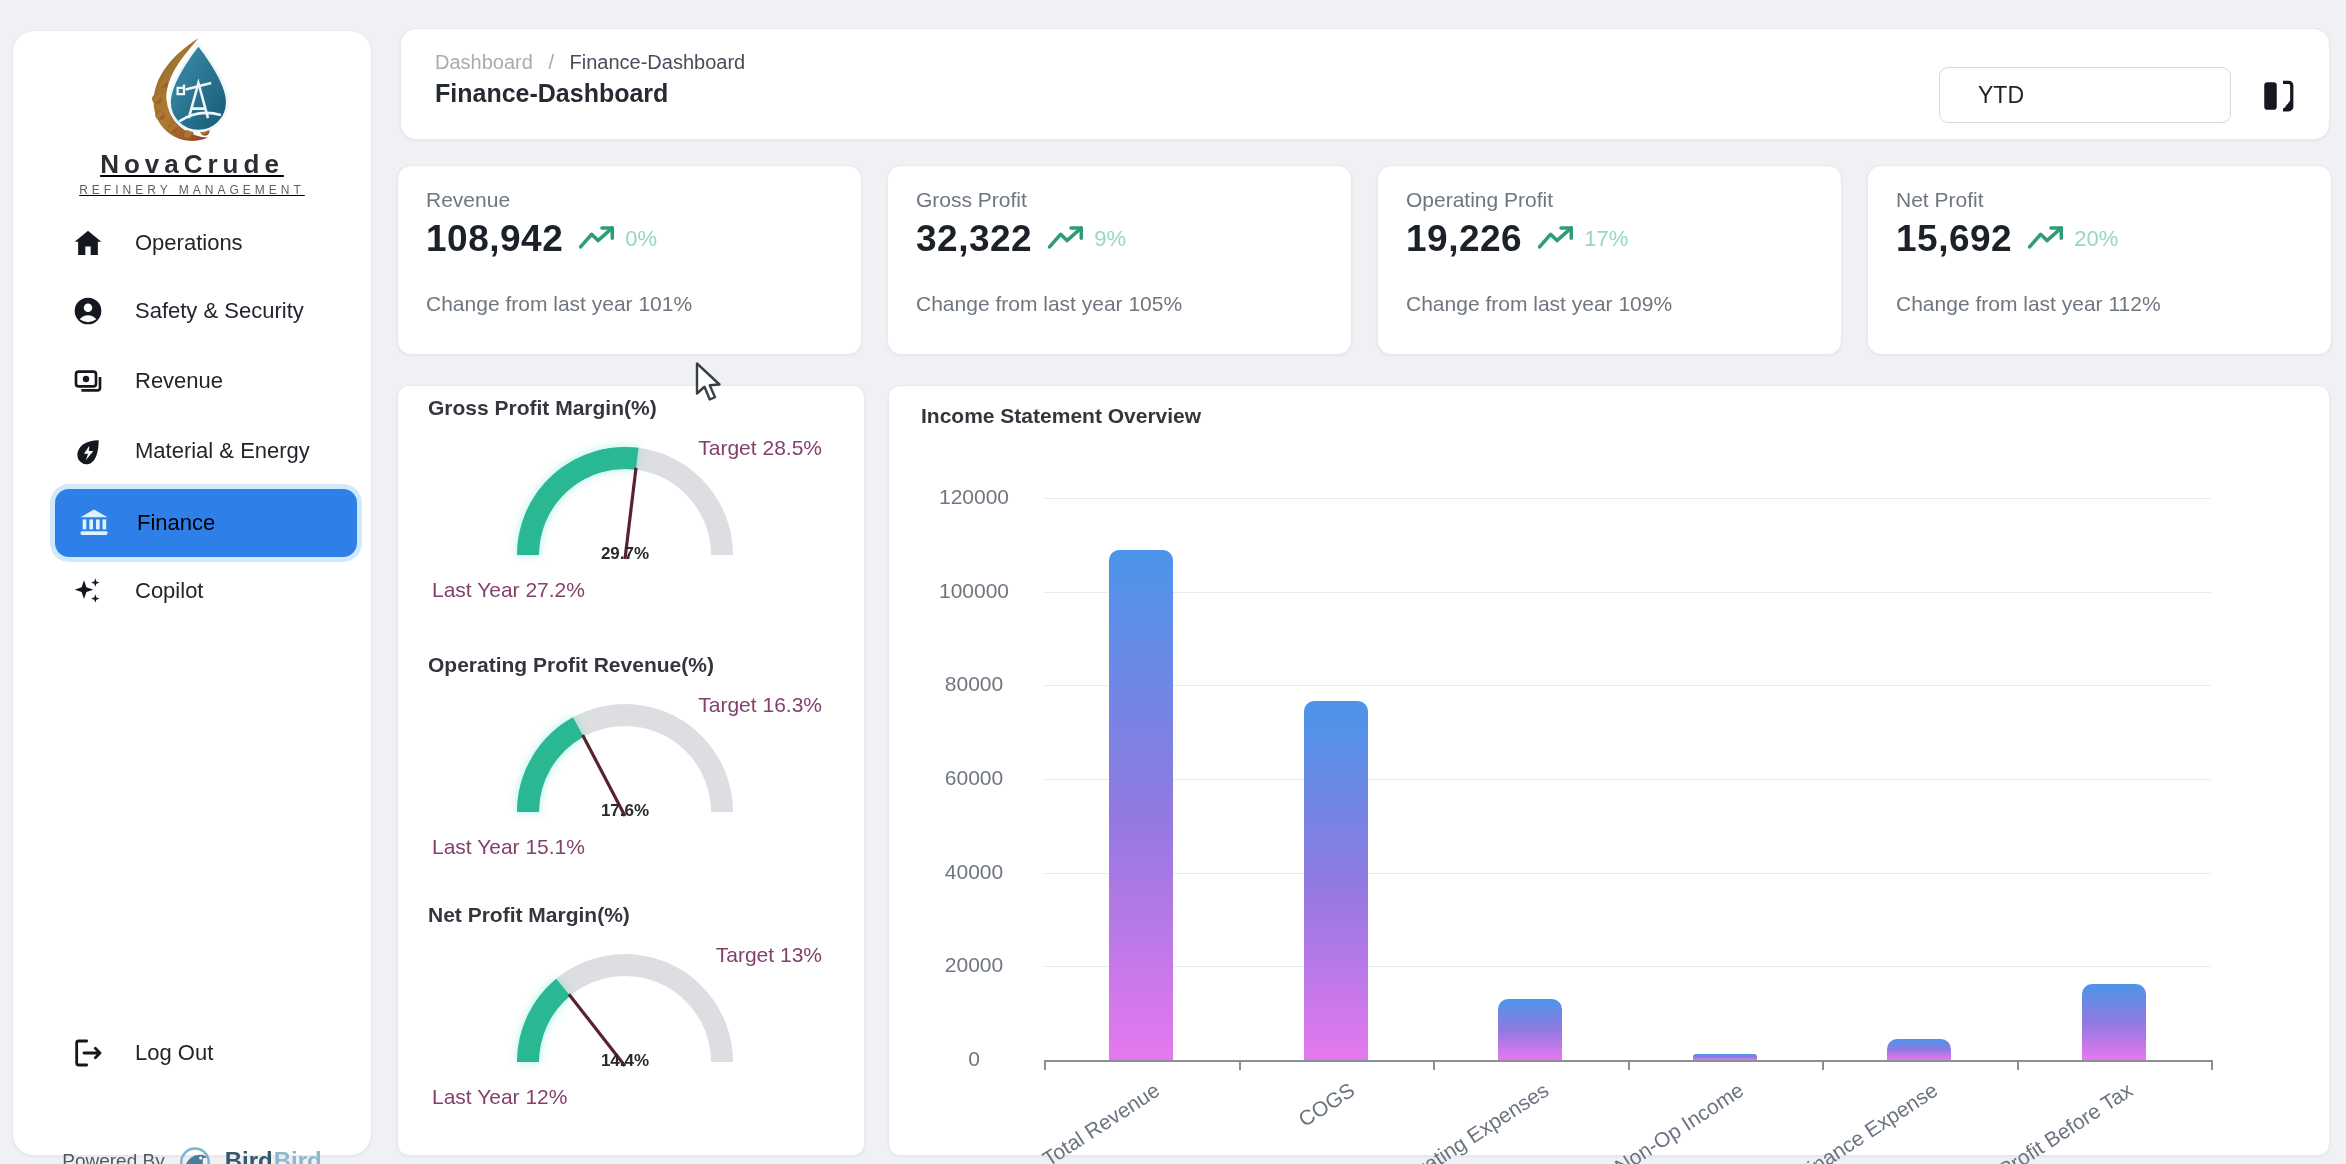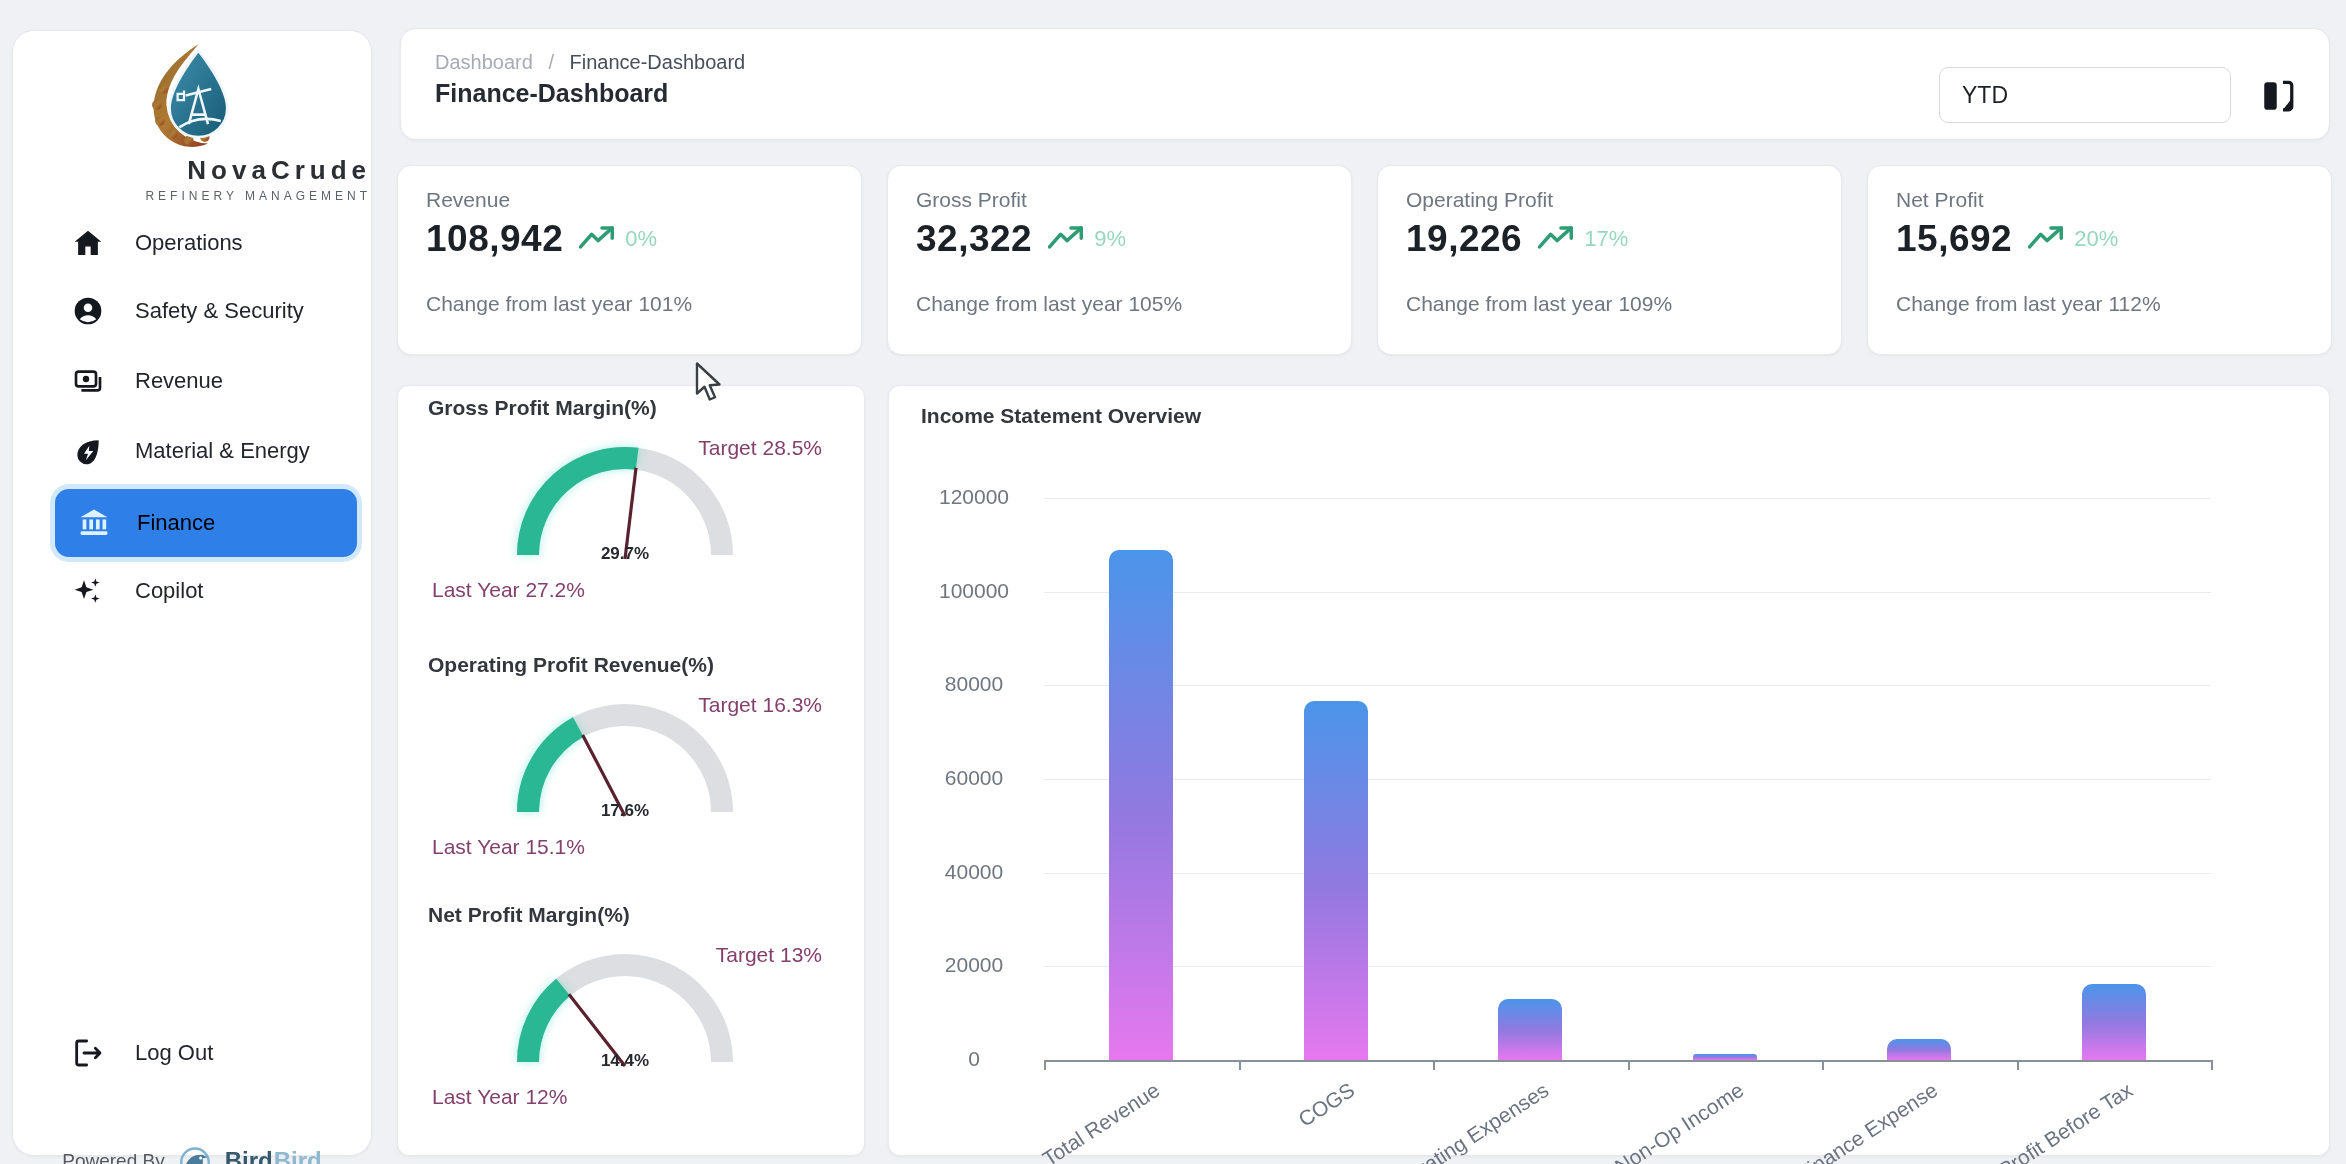--- a/index.html
+++ b/index.html
@@ -1,42 +1,42 @@
 <!DOCTYPE html>
 <html><head>
 <meta charset="utf-8">
 <style>
   html,body{margin:0;padding:0;background:#eff1f4;font-family:"Liberation Sans","DejaVu Sans",sans-serif;}
   .page{position:relative;width:2346px;height:1164px;background:#eff1f4;overflow:hidden;}
   .card{position:absolute;background:#fff;border:1px solid #e7e9ec;border-radius:14px;box-shadow:0 1px 3px rgba(20,30,50,.05);box-sizing:border-box;}
 
   
   .sidebar{left:12px;top:30px;width:360px;height:1126px;border-radius:22px;}
-  .logo-wrap{position:absolute;left:0;top:10px;width:100%;text-align:right;}
+  .logo-wrap{position:absolute;left:0;top:4px;width:100%;text-align:center;text-decoration:underline;}
   .logo-art{display:block;margin:0 auto;width:104px;height:112px;}
   .brand-name{font-size:26px;font-weight:700;color:#2b2f34;letter-spacing:5px;margin-top:2px;}
   .brand-tag{font-size:12px;color:#5c6168;letter-spacing:4px;margin-top:3px;}
   .nav-item{position:absolute;left:14px;width:332px;height:64px;display:flex;align-items:center;cursor:pointer;border-radius:14px;}
   .nav-item .nico{width:34px;height:34px;margin-left:44px;flex:0 0 auto;display:flex;align-items:center;justify-content:center;}
   .nav-item .nlabel{margin-left:30px;font-size:22px;color:#22262c;}
   .nav-item.active{left:42px;width:302px;height:68px;background:#2e7fe8;box-shadow:0 0 0 5px #d2e9fb;}
   .nav-item.active .nico{margin-left:22px;}
   .nav-item.active .nlabel{color:#000000;margin-left:26px;}
   .powered{position:absolute;left:0;top:1080px;width:100%;display:flex;align-items:center;justify-content:center;gap:10px;margin-top:30px;}
   .powered .ptext{font-size:19px;color:#55595f;}
   .bleu1{font-size:24px;font-weight:700;color:#35586b;}
   .bleu2{font-size:24px;font-weight:700;color:#8fb8cf;margin-left:-9px;}
 
   
   .topbar{left:400px;top:28px;width:1930px;height:112px;border-radius:16px;}
   .crumbs{position:absolute;left:34px;top:22px;font-size:20px;color:#a6abb4;}
   .crumbs .cur{color:#474e59;}
   .crumbs .sep{margin:0 10px;color:#a6abb4;}
   .page-title{position:absolute;left:34px;top:50px;font-size:25px;font-weight:700;color:#262b33;}
-  .period{position:absolute;left:1538px;top:38px;width:292px;height:56px;border:1.5px solid #d6dade;border-radius:9px;box-sizing:border-box;display:flex;align-items:center;padding-left:22px;font-size:23px;color:#1d2126;cursor:pointer;background:#fff;}
+  .period{position:absolute;left:1538px;top:38px;width:292px;height:56px;border:1.5px solid #d6dade;border-radius:9px;box-sizing:border-box;display:flex;align-items:center;padding-left:38px;font-size:23px;color:#1d2126;cursor:pointer;background:#fff;}
   .flipbtn{position:absolute;left:1856px;top:46px;width:42px;height:42px;cursor:pointer;display:flex;align-items:center;justify-content:center;}
 
   
   .kpi{top:165px;width:465px;height:190px;}
   .kpi .klabel{position:absolute;left:28px;top:22px;font-size:21px;color:#6e7680;}
   .kpi .kval{position:absolute;left:28px;top:52px;display:flex;align-items:center;}
   .kpi .num{font-size:37px;font-weight:700;color:#1c2128;letter-spacing:.5px;}
   .kpi .trend{margin-left:16px;width:38px;height:30px;}
   .kpi .pct{margin-left:8px;font-size:22px;color:#96d7bd;}
   .kpi .ksub{position:absolute;left:28px;top:126px;font-size:21px;color:#6e7680;}

